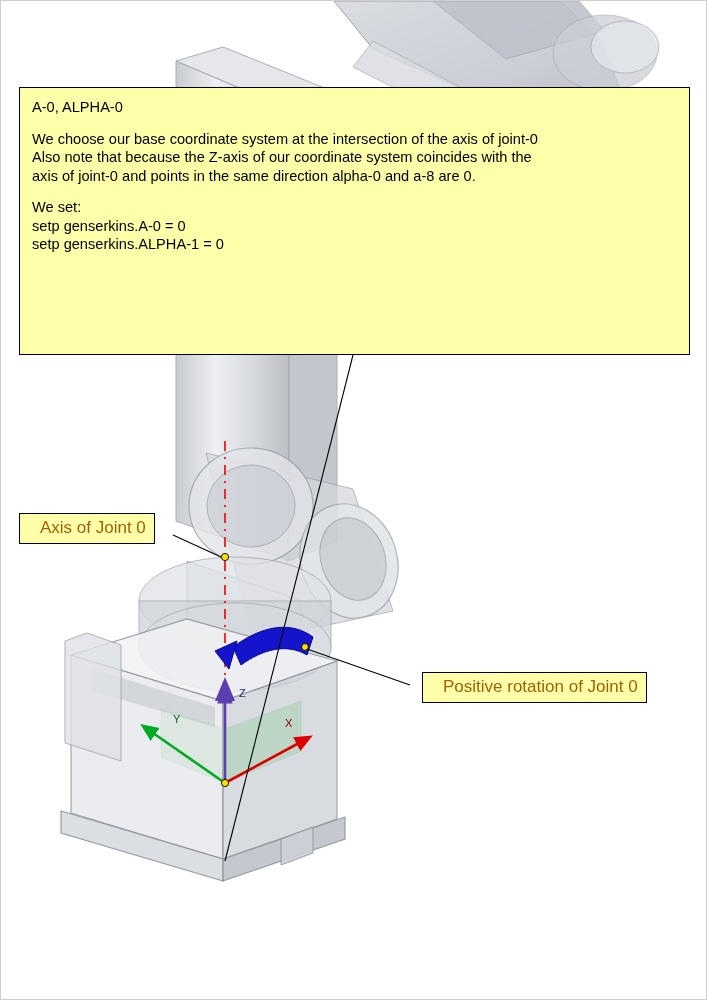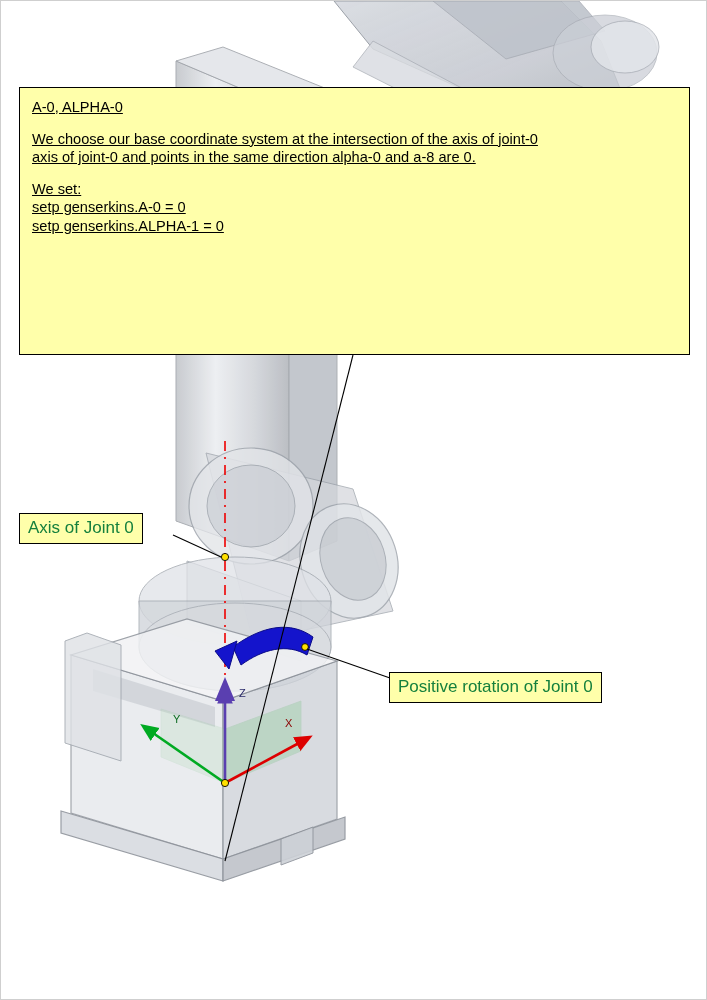--- a/index.html
+++ b/index.html
@@ -39,39 +39,38 @@
     top: 86px;
     width: 671px;
     height: 268px;
     padding: 10px 12px 10px 12px;
   }
   .callout-main .line {
     font-size: 14.6px;
     color: #000000;
     line-height: 18.5px;
     white-space: pre-wrap;
-    text-decoration: underline;
   }
   .callout-main .spacer {
     height: 13px;
   }
 
   .callout-small {
     font-size: 17px;
-    color: #15803d;
-    padding: 4px 8px 5px 8px;
+    color: #a16207;
+    padding: 4px 8px 5px 20px;
     line-height: 20px;
     white-space: nowrap;
   }
   .callout-axis {
     left: 18px;
     top: 512px;
   }
   .callout-rotation {
-    left: 388px;
+    left: 421px;
     top: 671px;
   }
 
   
   .leader {
     position: absolute;
     left: 0; top: 0;
     width: 707px; height: 1000px;
     pointer-events: none;
   }
@@ -191,20 +190,21 @@
 
     <line x1="172" y1="534" x2="220" y2="556" stroke="#000000" stroke-width="1.1"></line>
 
     <line x1="409" y1="684" x2="306" y2="648" stroke="#000000" stroke-width="1.1"></line>
   </svg>
 
   <div class="callout callout-main">
     <div class="line">A-0, ALPHA-0</div>
     <div class="spacer"></div>
     <div class="line">We choose our base coordinate system at the intersection of the axis of joint-0</div>
+    <div class="line">Also note that because the Z-axis of our coordinate system coincides with the</div>
     <div class="line">axis of joint-0 and points in the same direction alpha-0 and a-8 are 0.</div>
     <div class="spacer"></div>
     <div class="line">We set:</div>
     <div class="line">setp genserkins.A-0 = 0</div>
     <div class="line">setp genserkins.ALPHA-1 = 0</div>
   </div>
 
   <div class="callout callout-small callout-axis">Axis of Joint 0</div>
 
   <div class="callout callout-small callout-rotation">Positive rotation of Joint 0</div>

